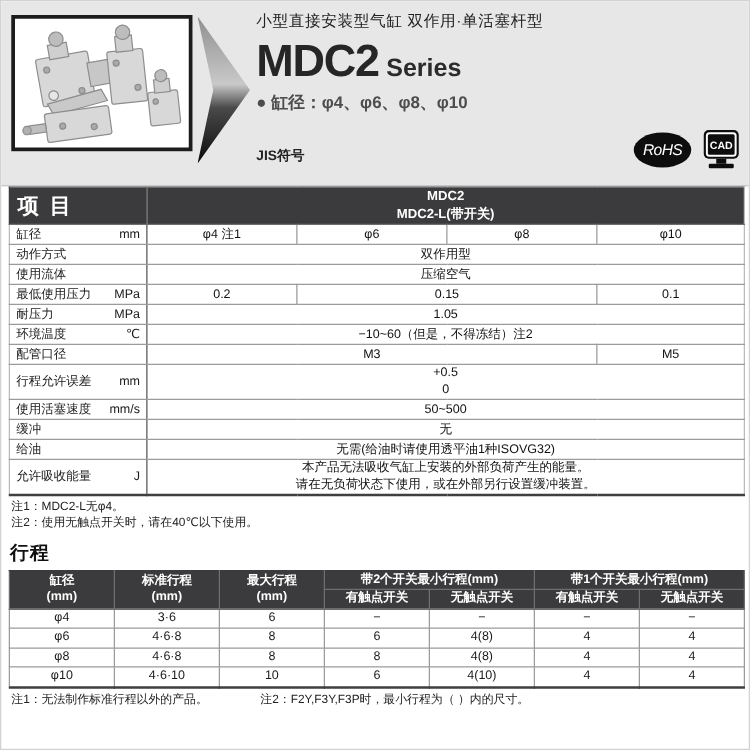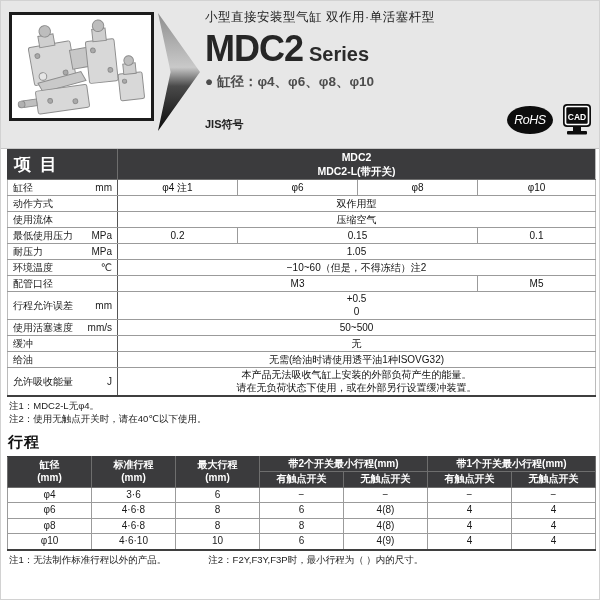--- a/index.html
+++ b/index.html
@@ -355,21 +355,21 @@
             <td>8</td>
             <td>4(8)</td>
             <td>4</td>
             <td>4</td>
           </tr>
           <tr>
             <td>φ10</td>
             <td>4·6·10</td>
             <td>10</td>
             <td>6</td>
-            <td>4(9)</td>
+            <td>4(10)</td>
             <td>4</td>
             <td>4</td>
           </tr>
         </tbody>
     </table>
 
     <div class="notes stroke-notes">
       <span>注1：无法制作标准行程以外的产品。</span>
       <span>注2：F2Y,F3Y,F3P时，最小行程为（ ）内的尺寸。</span>
     </div>

